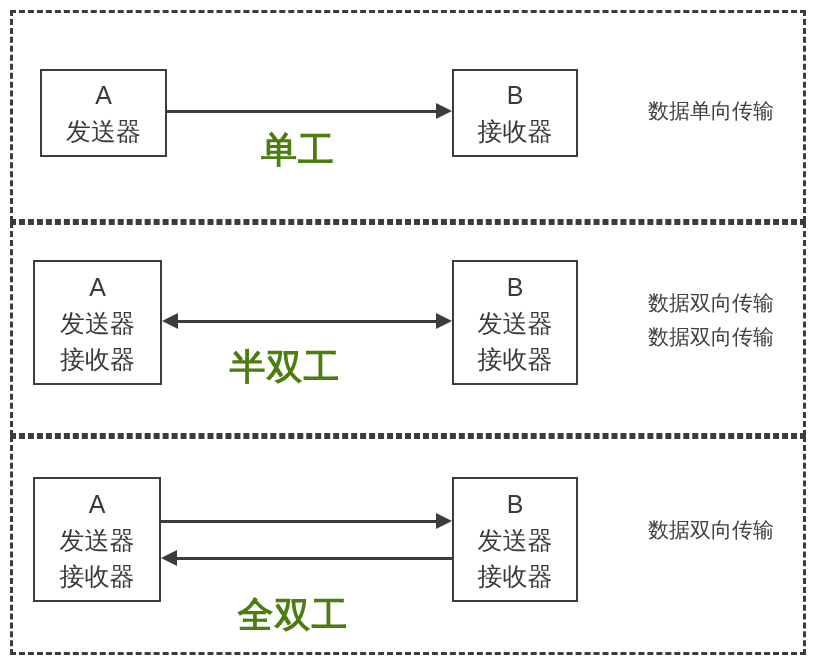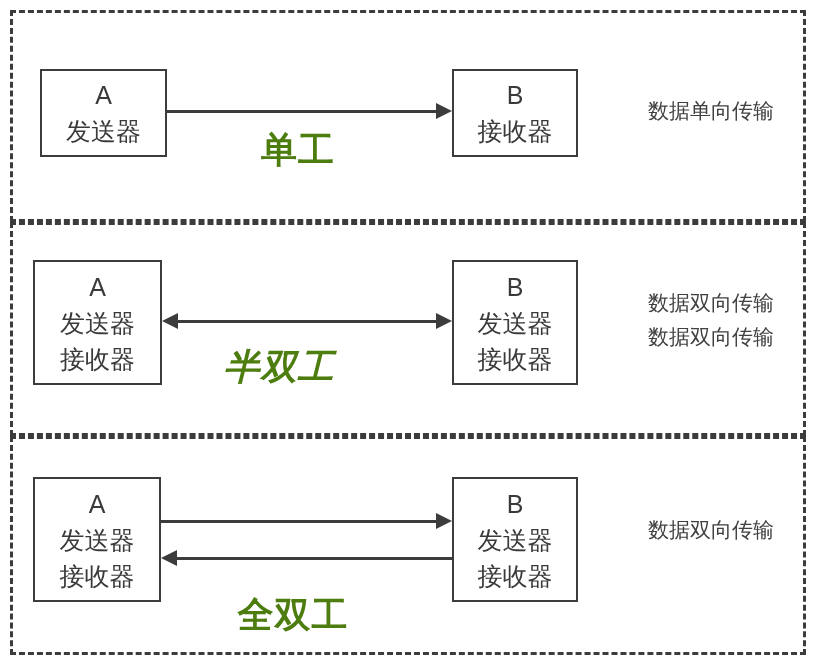--- a/index.html
+++ b/index.html
@@ -69,21 +69,21 @@
 
   .mode {
     position: absolute;
     color: #4d7c0f;
     font-weight: bold;
     font-size: 36px;
     text-align: center;
     letter-spacing: 1px;
   }
   .panel-1 .mode { left: 140px; top: 113px; width: 290px; }
-  .panel-2 .mode { left: 121px; top: 118px; width: 290px; font-style: italic; }
+  .panel-2 .mode { left: 127px; top: 118px; width: 290px; }
   .panel-3 .mode { left: 135px; top: 152px; width: 290px; }
 
   .note {
     position: absolute;
     color: #404040;
     font-size: 21px;
     line-height: 34px;
     text-align: center;
     width: 216px;
   }

